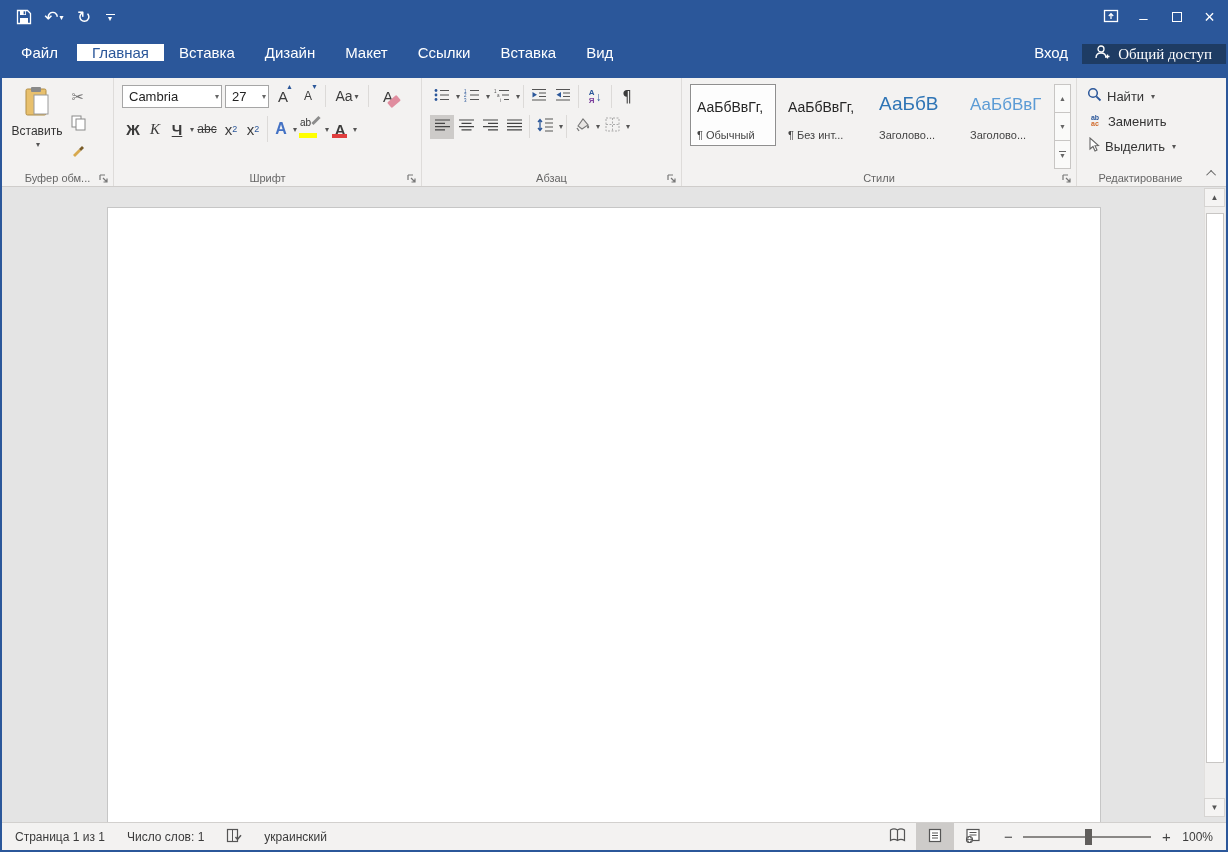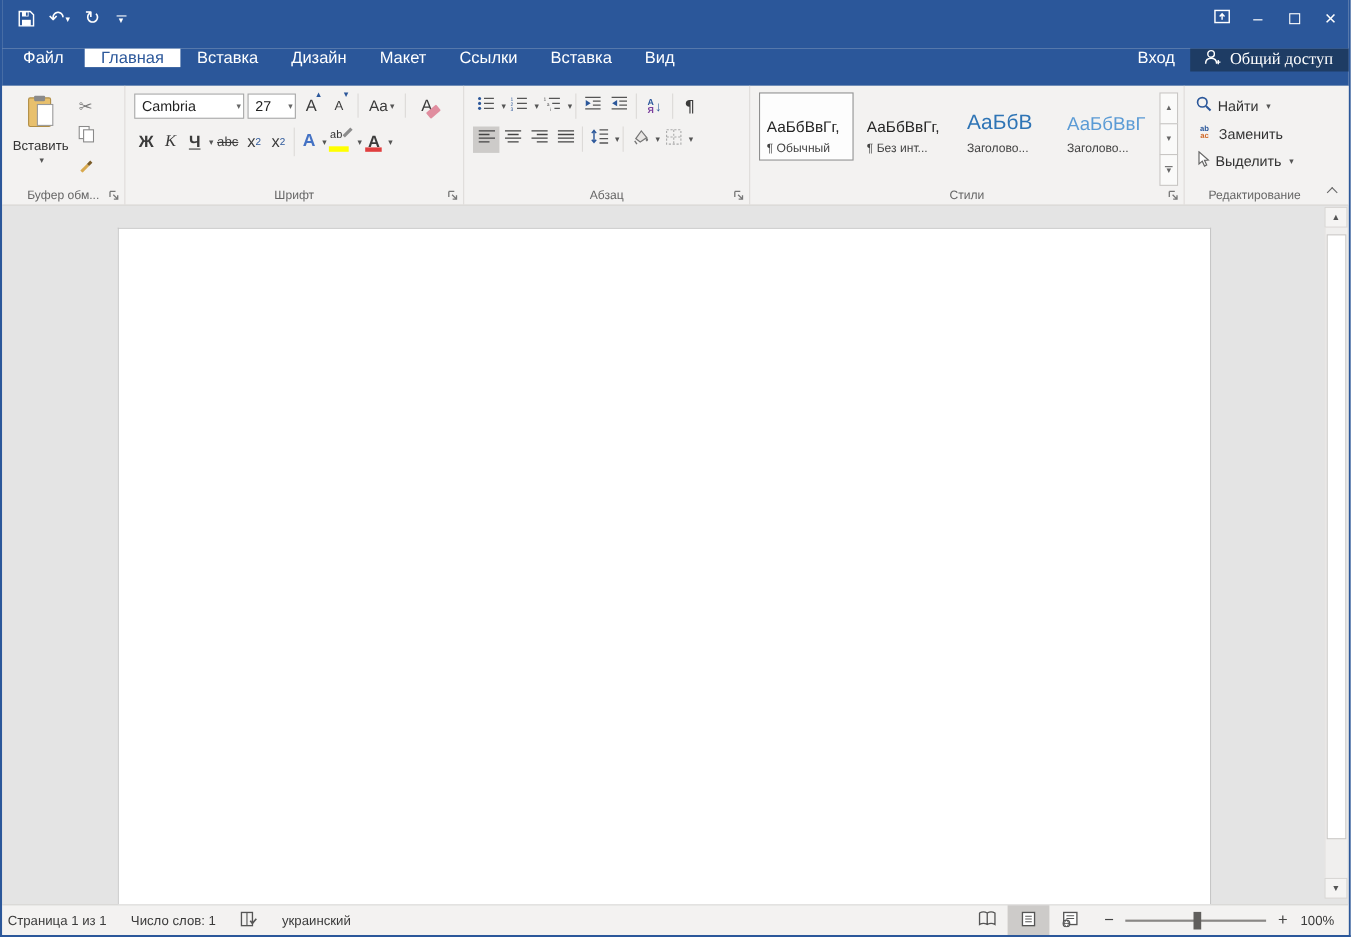--- a/index.html
+++ b/index.html
@@ -91,21 +91,21 @@
 
   
   .g-sty { width:395px; padding:6px 4px 18px 8px; display:flex; }
   .sty-cards { display:flex; gap:5px; }
   .sty-card { width:86px; height:62px; display:flex; flex-direction:column; align-items:flex-start; justify-content:flex-end; padding:4px 6px; border:1px solid transparent; }
   .sty-card.sel { border:1px solid #8f8f8f; background:#fdfdfd; box-shadow:inset 0 0 0 1px #fff; }
   .sty-prev { white-space:nowrap; overflow:hidden; max-width:76px; }
   .sty-prev.body { font-size:14px; color:#262626; }
   .sty-prev.h1 { font-size:19px; color:#2e74b5; }
   .sty-prev.h2 { font-size:17px; color:#5b9bd5; }
-  .sty-lab { font-size:11px; color:#444; margin-top:6px; white-space:nowrap; overflow:hidden; max-width:76px; }
+  .sty-lab { font-size:11px; color:#444; margin-top:14px; white-space:nowrap; overflow:hidden; max-width:76px; }
   .sty-scroll { display:flex; flex-direction:column; margin-left:5px; width:17px; }
   .sty-sbtn { flex:1; border:1px solid #c8c6c4; background:#fafaf9; display:flex; align-items:center; justify-content:center; font-size:7px; color:#666; margin-bottom:-1px; }
   .sty-sbtn .morebar { border-top:1px solid #666; padding-top:1px; font-size:7px; line-height:6px; }
 
   
   .g-edit { width:127px; padding:8px 4px 18px 10px; display:flex; flex-direction:column; gap:5px; }
   .edit-row { display:flex; align-items:center; gap:5px; font-size:13px; color:#333; height:20px; }
   .replace-ic { display:flex; flex-direction:column; font-size:7px; line-height:6px; font-weight:bold; width:16px; align-items:center; }
   .replace-ic .t { color:#2b579a; } .replace-ic .b { color:#d06a2b; }
   .collapse-btn { position:absolute; right:7px; bottom:6px; width:14px; height:14px; display:flex; align-items:center; justify-content:center; }
@@ -115,21 +115,21 @@
   .docarea { flex:1; position:relative; background:#e4e4e4; overflow:hidden; }
   .page { position:absolute; left:105px; top:20px; width:994px; bottom:-1px; background:#fff; border:1px solid #c6c6c6; border-bottom:none; }
   .vscroll { position:absolute; right:1px; top:1px; bottom:5px; width:21px; display:flex; flex-direction:column; }
   .scr-btn { height:19px; border:1px solid #d6d4d2; background:#f5f4f3; display:flex; align-items:center; justify-content:center; font-size:8px; color:#555; flex:0 0 auto; }
   .scr-track { flex:1; position:relative; background:#f0efee; border-left:1px solid #e2e0de; }
   .scr-thumb { position:absolute; left:1px; right:1px; top:1%; height:93%; background:#fff; border:1px solid #c8c6c4; }
 
   
   .statusbar { height:28px; background:#f3f2f1; border-top:1px solid #d2d0ce; display:flex; align-items:center; font-size:12px; color:#3b3b3b; flex:0 0 auto; }
   .sb-item { padding:0 11px; display:flex; align-items:center; gap:5px; white-space:nowrap; }
-  .sb-item.first { padding-left:5px; }
+  .sb-item.first { padding-left:13px; }
   .view-btns { display:flex; height:100%; margin-right:10px; }
   .view-btn { width:38px; height:100%; display:flex; align-items:center; justify-content:center; }
   .view-btn.sel { background:#cdcbc9; }
   .zoom-ctl { display:flex; align-items:center; gap:9px; margin-right:6px; }
   .zoom-track { width:128px; height:2px; background:#8a8886; position:relative; }
   .zoom-thumb { position:absolute; left:48%; top:-7px; width:7px; height:16px; background:#605e5c; }
   .zoom-sign { font-size:15px; color:#444; width:12px; text-align:center; }
   .zoom-pct { padding:0 13px 0 4px; }
 </style>
 </head>

